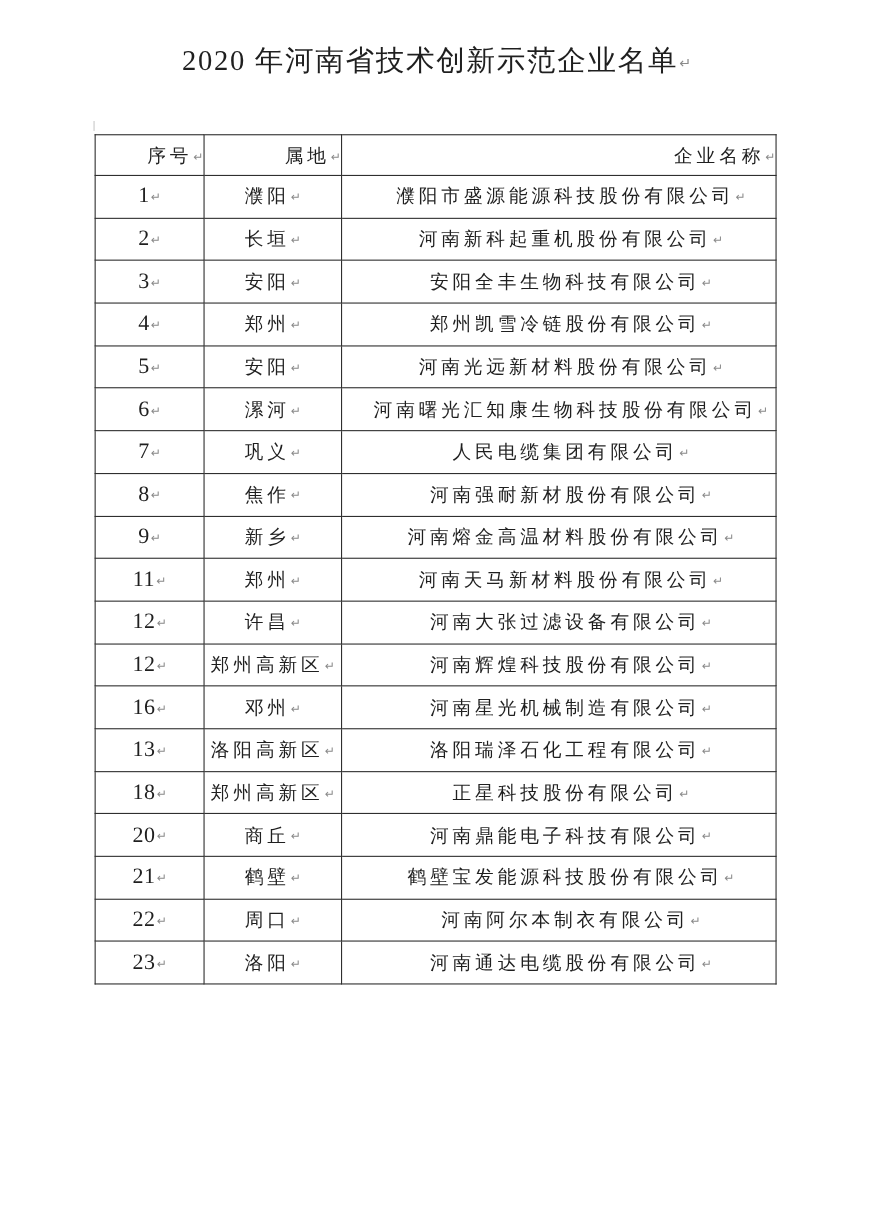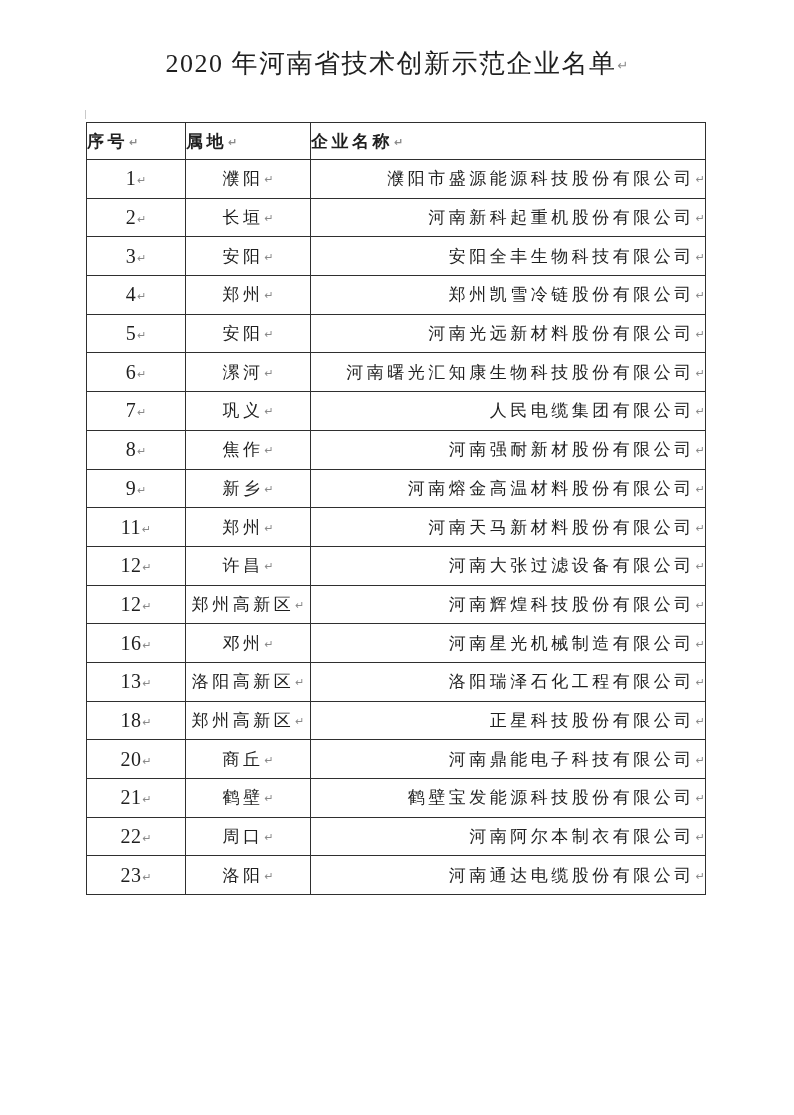--- a/index.html
+++ b/index.html
@@ -16,21 +16,21 @@
     overflow: hidden;
   }
   .page {
     position: relative;
     width: 794px;
     height: 1115px;
     background: #ffffff;
   }
   .title {
     position: absolute;
-    top: 46px;
+    top: 38px;
     left: 0;
     width: 100%;
     text-align: center;
     font-size: 26px;
     font-weight: 400;
     letter-spacing: 1.5px;
     margin: 0;
     white-space: nowrap;
   }
   .pmark {
@@ -67,35 +67,34 @@
     padding: 0;
     font-weight: 400;
     vertical-align: middle;
     overflow: hidden;
     white-space: nowrap;
   }
   table.doc-table th {
     height: 36px;
     font-size: 17px;
     letter-spacing: 3.5px;
-    text-align: left;
-    font-weight: bold;
+    text-align: right;
   }
   table.doc-table td {
     height: 37.7px;
     font-size: 17px;
     letter-spacing: 3.5px;
     text-align: center;
   }
   table.doc-table td.cell-no {
     font-size: 20px;
     letter-spacing: 0.5px;
   }
   table.doc-table td.cell-company {
-    text-align: right;
+    text-align: center;
     padding-left: 22px;
   }
   col.c-no      { width: 99px;  }
   col.c-region  { width: 125px; }
   col.c-company { width: 395px; }
 </style>
 </head>
 <body>
 
 <div class="page">

